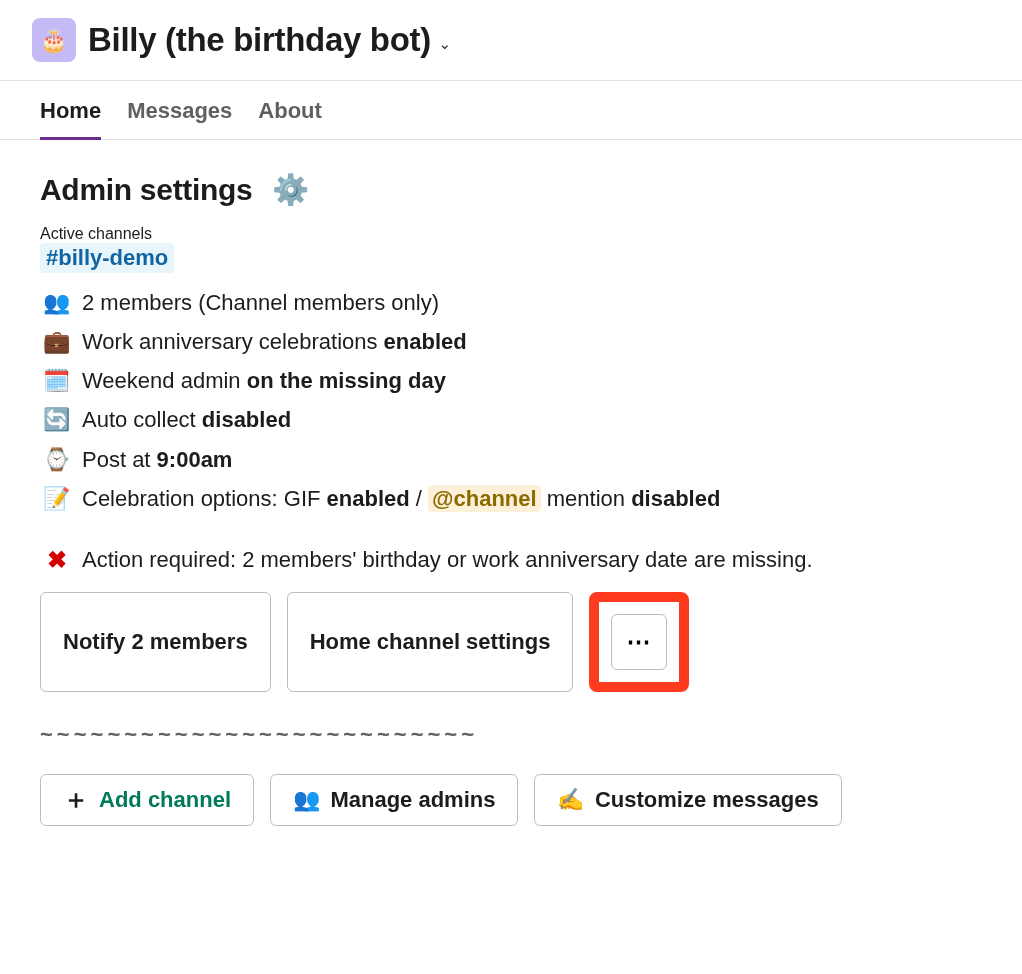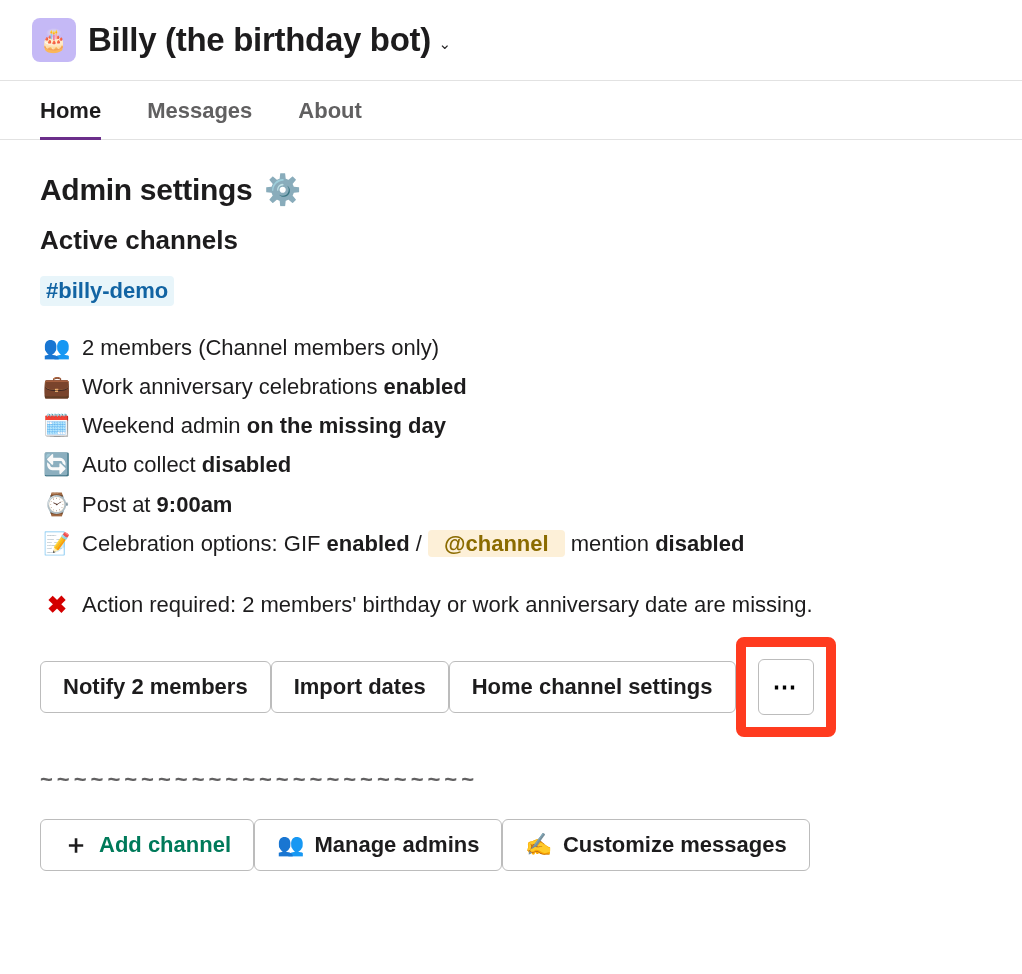--- a/index.html
+++ b/index.html
@@ -35,21 +35,21 @@
     }
     .chevron-down {
       margin-left: 3px;
       font-size: 15px;
       color: #1d1c1d;
       display:inline-block;
       transform: translateY(-2px);
     }
     .tabs {
       display: flex;
-      gap: 46px;
+      gap: 26px;
       padding: 0 40px;
       border-bottom: 1px solid #e2e2e2;
     }
     .tab {
       padding: 17px 0 15px;
       font-size: 22px;
       font-weight: 700;
       color: #616061;
       cursor: pointer;
       position: relative;
@@ -67,79 +67,78 @@
       background: #6b2f8a;
     }
     .content {
       padding: 32px 40px;
     }
     .section-title {
       font-size: 30px;
       font-weight: 900;
       display: flex;
       align-items: center;
-      gap: 12px;
+      gap: 20px;
       margin-bottom: 18px;
       letter-spacing: -0.3px;
     }
     .gear-emoji { font-size: 30px; filter: grayscale(0.2); }
     .subtitle {
       font-size: 22px;
       color: #616061;
       margin-bottom: 32px;
     }
     .active-channels-label {
-      font-size: 26px;
-      font-weight: 700;
-      margin-bottom: 20px;
+      font-size: 16px;
+      font-weight: 400;
     }
     .channel-link {
       display: inline-block;
       background: #e8f5fa;
       color: #1264a3;
       font-weight: 700;
       font-size: 22px;
       padding: 2px 6px;
       border-radius: 4px;
-      margin-bottom: 22px;
+      margin-bottom: 10px;
     }
     .info-line {
       display: flex;
       align-items: center;
       gap: 8px;
       font-size: 22px;
       line-height: 1.78;
       color: #1d1c1d;
     }
     .info-line .icon-emoji {
       width: 34px;
       text-align: center;
       font-size: 22px;
       flex-shrink: 0;
     }
     .info-line b { font-weight: 700; }
     .at-channel {
       background: #fdf0d8;
       color: #8b6b00;
       border-radius: 4px;
-      padding: 1px 16px;
+      padding: 1px 4px;
       font-weight: 800;
     }
     .alert-line {
       display: flex;
       align-items: center;
       gap: 8px;
       font-size: 22px;
       margin-top: 28px;
       margin-bottom: 18px;
     }
     .alert-line .x-icon { color:#d40000; font-size:24px; font-weight:900; width:34px; text-align:center; }
     .button-row {
       display: flex;
-      align-items: center;
+      gap: 16px;
       flex-wrap: wrap;
     }
     .btn {
       border: 1px solid #bcbcbc;
       background: #fff;
       border-radius: 6px;
       padding: 12px 22px;
       font-size: 22px;
       font-weight: 700;
       color: #1d1c1d;
@@ -255,21 +254,20 @@
     </span>
   </div>
 
   <div class="alert-line">
     <span class="x-icon">✖</span>
     <span>Action required: 2 members' birthday or work anniversary date are missing.</span>
   </div>
 
   <div class="button-row">
     <button class="btn">Notify 2 members</button>
-    <button class="btn">Import dates</button>
     <button class="btn">Home channel settings</button>
     <span class="highlight-box">
       <button class="more-btn">⋯</button>
     </span>
   </div>
 
   <div class="divider">~~~~~~~~~~~~~~~~~~~~~~~~~~</div>
 
   <div class="button-row">
     <button class="btn green-label">

